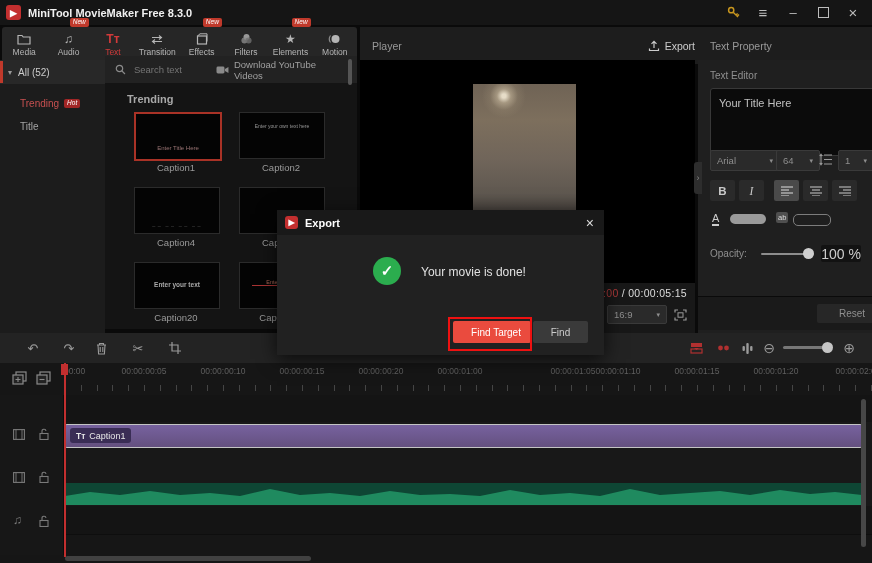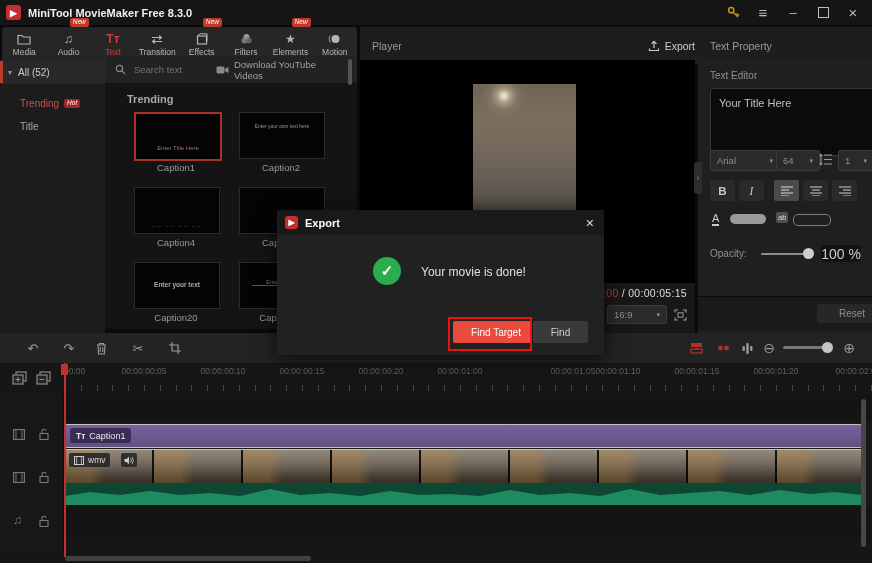--- a/index.html
+++ b/index.html
@@ -425,35 +425,20 @@
         <path d="M3 5.5 V3.5 A2 2 0 0 1 7 3 " stroke="#7a7a7a" stroke-width="1.1" fill="none"></path>
       </svg>
 
     <div class="clip-purple">
       <div class="cap-badge">
         <span style="font-weight:bold;font-size:8.5px;">Tᴛ</span>
         <span>Caption1</span>
       </div>
     </div>
 
-    <div class="clip-video">
-      <div class="wmv-badge">
-        <svg width="10" height="9" viewBox="0 0 10 9">
-            <rect x="0.5" y="0.5" width="9" height="8" fill="none" stroke="#ccc" stroke-width="1"></rect>
-            <path d="M2.6 0.5 V8.5 M7.4 0.5 V8.5" stroke="#ccc" stroke-width="0.8"></path>
-          </svg>
-        <span>wmv</span>
-      </div>
-      <div class="spk-badge">
-        <svg width="10" height="9" viewBox="0 0 10 9">
-            <path d="M0.5 3 H2.5 L5 0.8 V8.2 L2.5 6 H0.5 Z" fill="#ccc"></path>
-            <path d="M6.5 2.5 A3 3 0 0 1 6.5 6.5 M8 1.2 A5 5 0 0 1 8 7.8" stroke="#ccc" stroke-width="0.9" fill="none"></path>
-          </svg>
-      </div>
-    </div>
 
     <div class="wave-band">
       <svg width="797" height="22" viewBox="0 0 797 22" preserveAspectRatio="none">
           <path d="M0,13 L25,9 55,12 85,8 115,12 145,10 175,13 205,6 235,12 265,10 295,13 325,8 355,12 385,11 415,13 445,7 475,12 505,10 535,13 565,6 595,12 625,10 655,8 685,12 715,7 745,11 770,9 797,12 L797,22 L0,22 Z" fill="#1f8a5f"></path>
         </svg>
     </div>
 
     <div class="playhead-flag"></div>
     <div class="playhead-line"></div>
     <div class="vscroll"></div>

